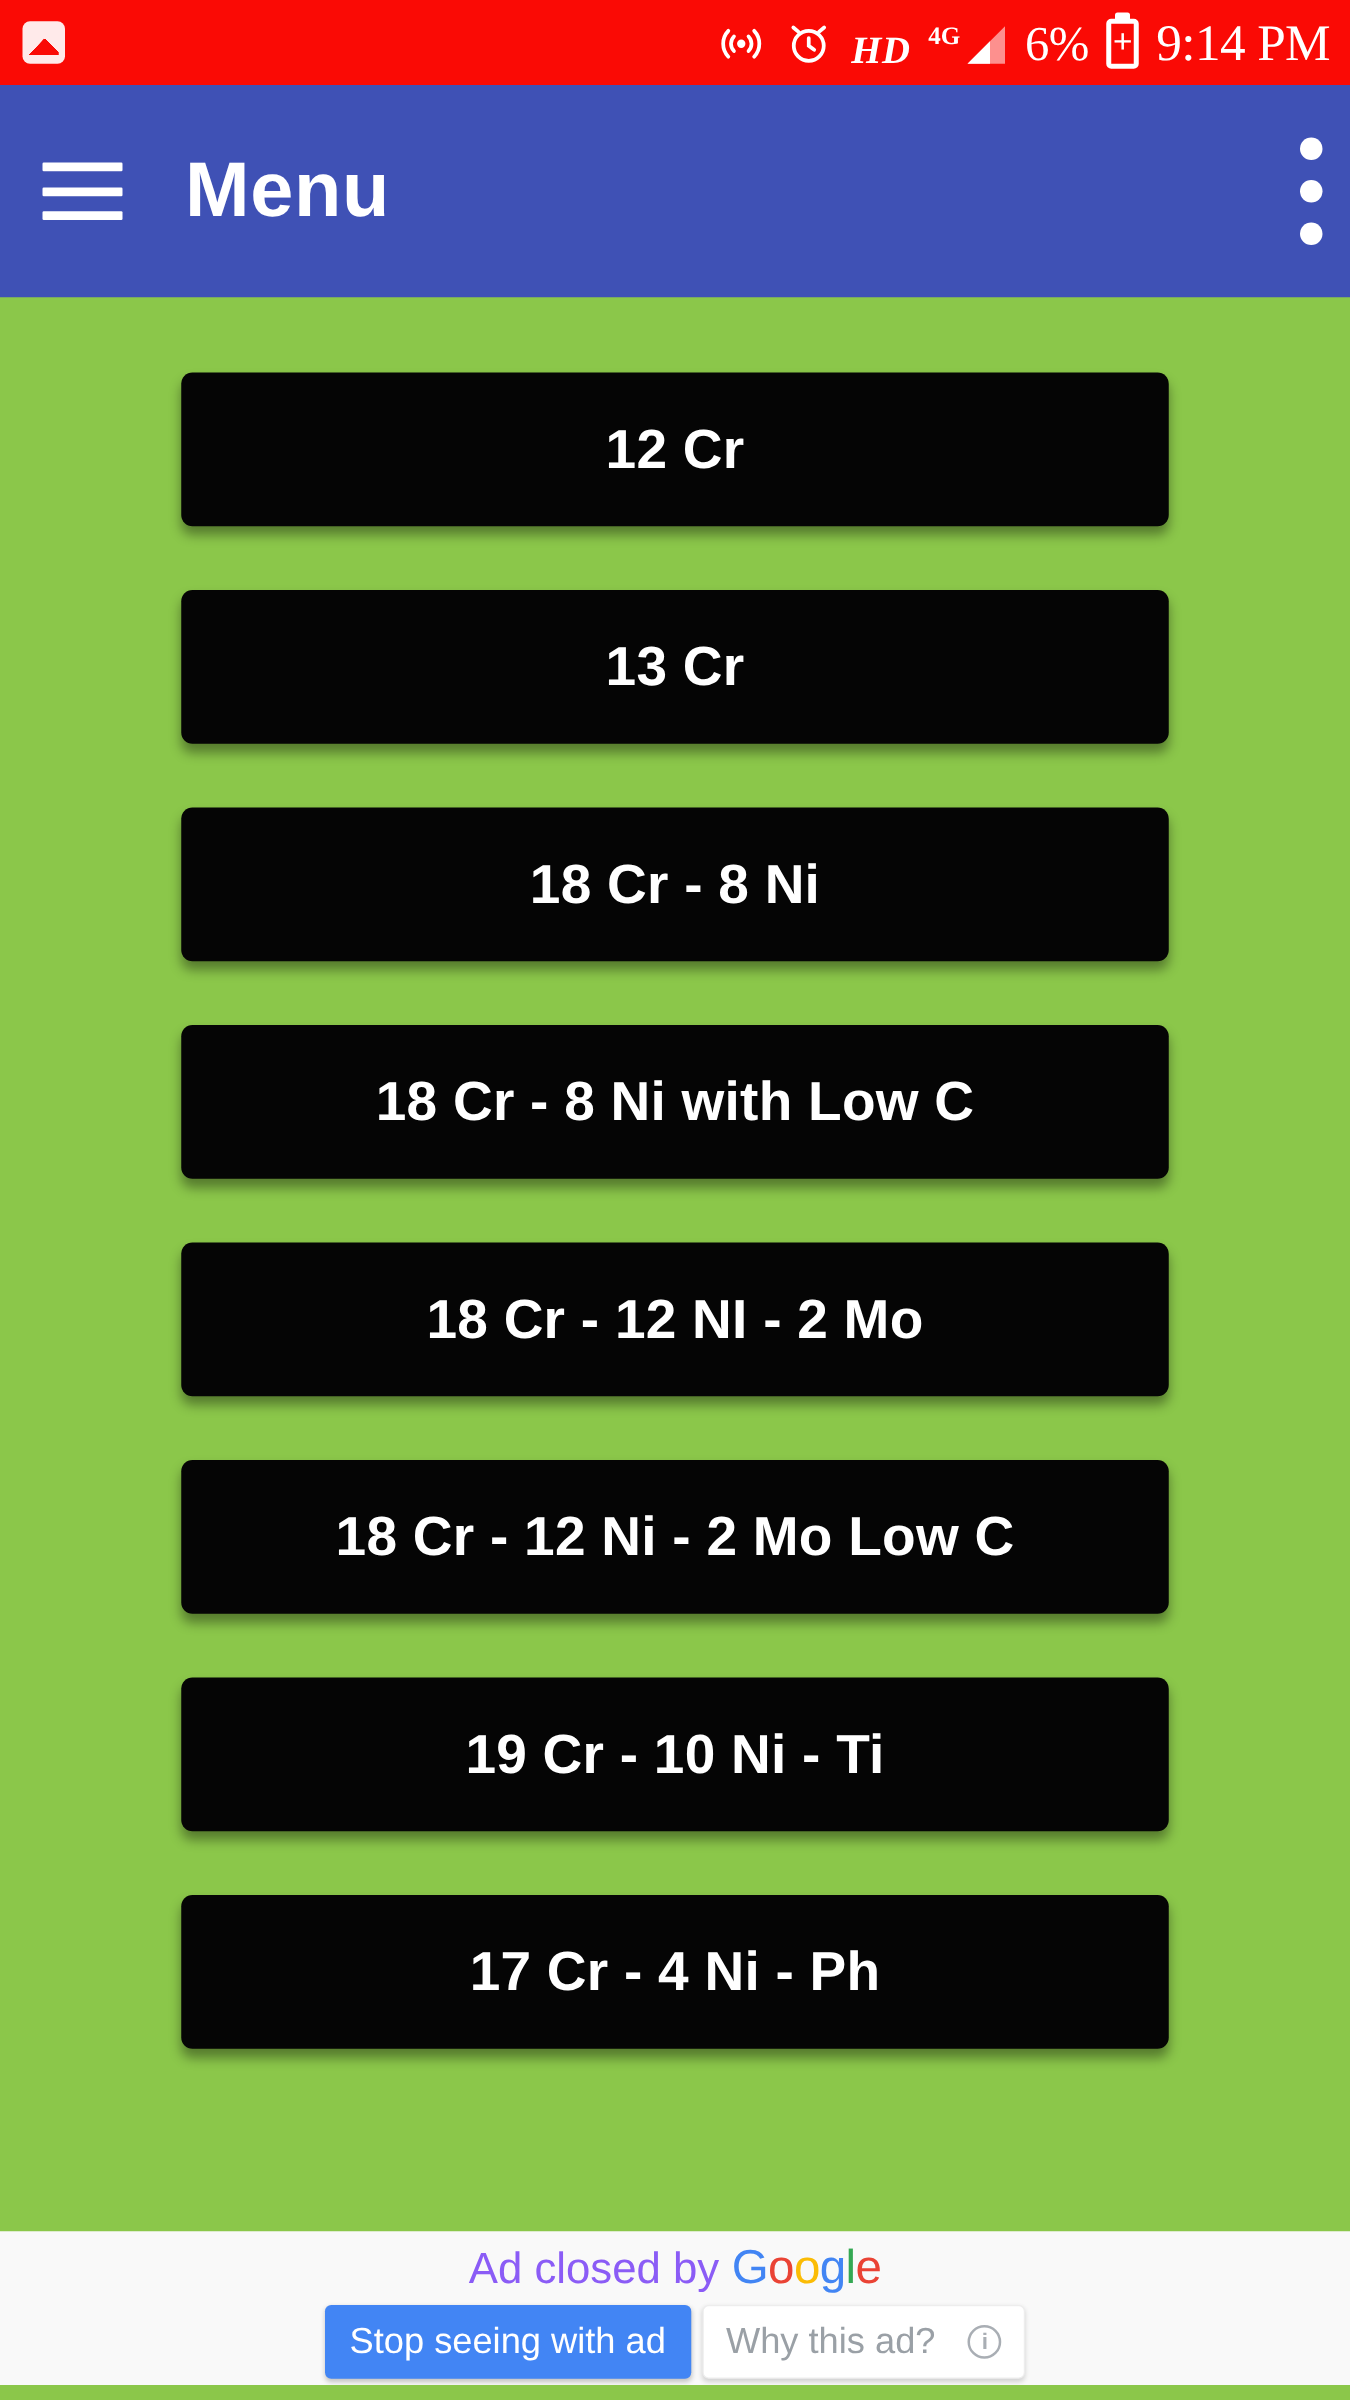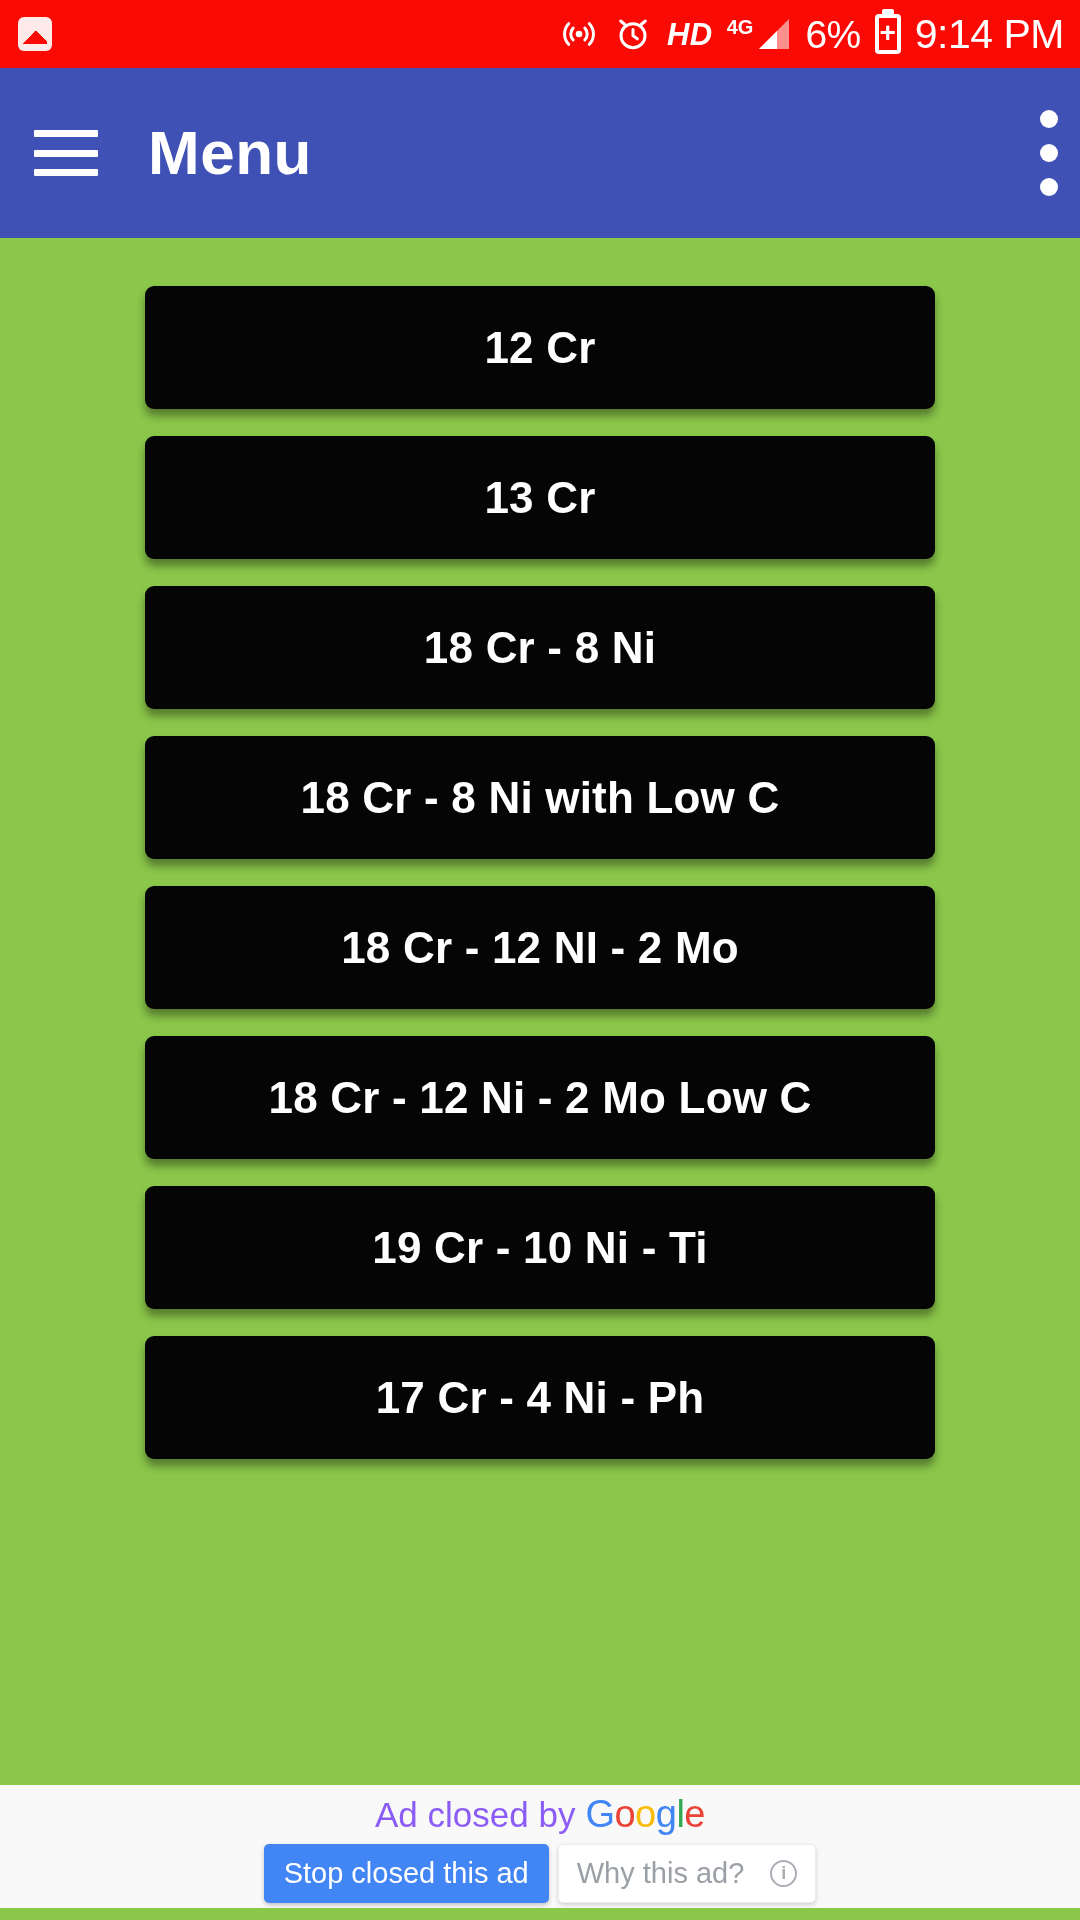--- a/index.html
+++ b/index.html
@@ -18,21 +18,21 @@
 
   
   .status-bar {
     height:68px; flex:0 0 68px;
     background:#FA0A05;
     display:flex; align-items:center;
     padding:0 16px 0 18px;
     color:#FFFFFF;
   }
   .sb-left { display:flex; align-items:center; gap:10px; }
-  .sb-right { margin-left:auto; display:flex; align-items:center; gap:14px; }
+  .sb-right { margin-left:auto; display:flex; align-items:flex-end; gap:14px;font-family:Liberation Serif, serif; }
 
   .icon-photo {
     width:34px; height:34px;
     border-radius:6px;
     background:#FFEAEA;
     position:relative; overflow:hidden;
   }
   .icon-photo::after {
     content:""; position:absolute;
     left:5px; right:5px; bottom:7px; height:13px;
@@ -109,21 +109,21 @@
   
   .content {
     flex:1 1 auto;
     background:#8BC74A;
     padding:48px 0 0 0;
     overflow:hidden;
   }
   .btn-list { display:flex; flex-direction:column; gap:27px; }
   .menu-btn {
     width:790px; height:123px;
-    margin:0 auto;
+    margin:12px auto;
     background:#050505;
     border:none; border-radius:9px;
     color:#FFFFFF;
     font-family:"Liberation Sans", sans-serif;
     font-size:44px; font-weight:700;
     letter-spacing:0.2px;
     display:flex; align-items:center; justify-content:center;
     box-shadow:0 7px 9px rgba(0,0,0,0.38);
     cursor:pointer;
     text-align:right;
@@ -252,21 +252,21 @@
     </div>
   </div>
 
   <div class="ad-banner">
     <div class="ad-closed-line">
       <span class="ad-closed-text">Ad closed by</span>
       <span class="google-word"><span style="color:#4285F4">G</span><span style="color:#EA4335">o</span><span style="color:#FBBC05">o</span><span style="color:#4285F4">g</span><span style="color:#34A853">l</span><span style="color:#EA4335">e</span></span>
     </div>
 
     <div class="ad-buttons">
-      <button class="btn-stop">Stop closed this ad</button>
+      <button class="btn-stop">Stop seeing with ad</button>
       <button class="btn-why">
         <span>Why this ad?</span>
         <span class="info-circle">i</span>
       </button>
     </div>
   </div>
 
   <div class="bottom-strip"></div>
 </div>
 

